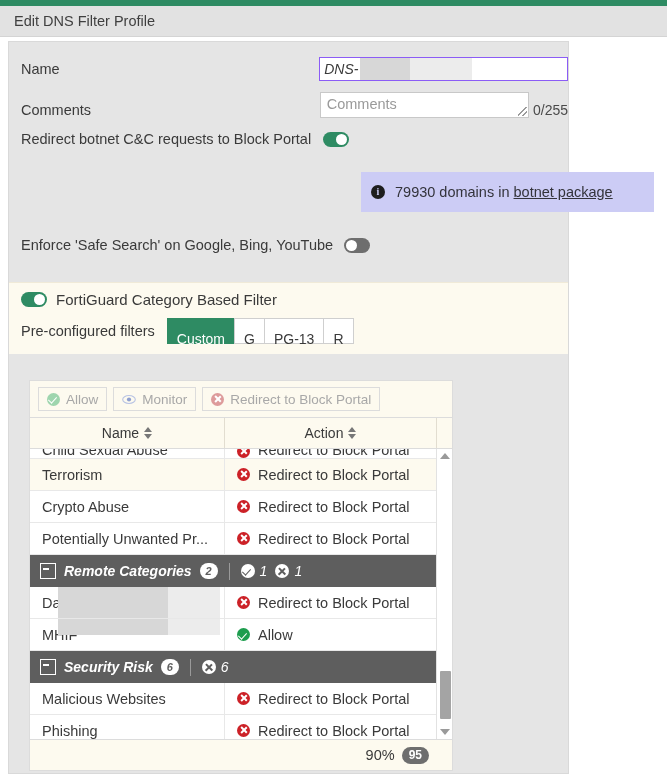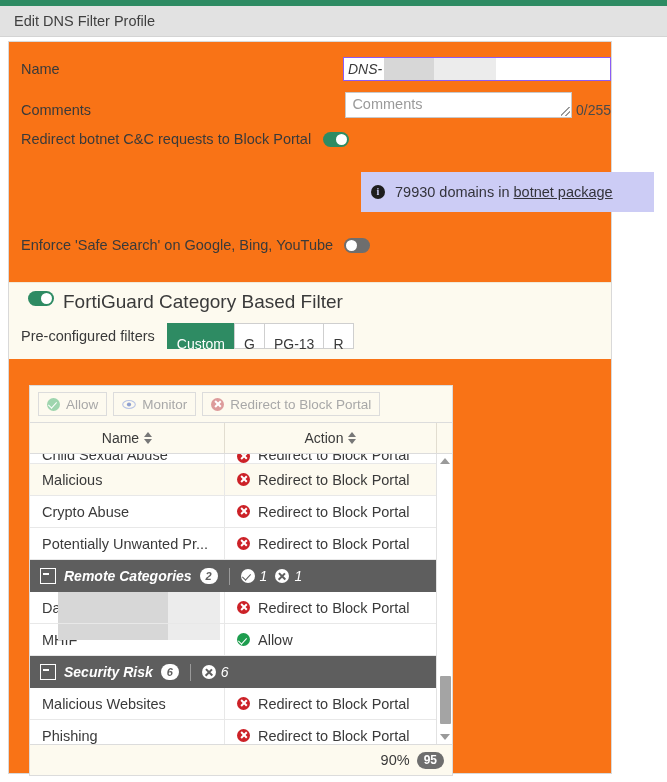--- a/index.html
+++ b/index.html
@@ -16,22 +16,22 @@
   .top-strip{height:6px;background:#2e8b63;}
   .titlebar{
     height:30px;background:#e2e2e2;
     display:flex;align-items:center;
     padding-left:14px;
     color:#3f3f3f;font-size:14.5px;
     border-bottom:1px solid #d4d4d4;
   }
   
   .panel{
-    position:absolute;left:8px;top:41px;width:604px;height:733px;
-    border:1px solid #d9d9d9;background:#f97316;
+    position:absolute;left:8px;top:41px;width:561px;height:733px;
+    border:1px solid #d9d9d9;background:#e5e5e5;
     box-sizing:border-box;
   }
   .form-area{padding:12px 0 0 0;}
   .row{display:flex;align-items:center;min-height:30px;}
   .row-label{width:340px;padding-left:12px;box-sizing:border-box;font-size:14.5px;color:#3a3a3a;}
   
   .name-field{
     position:relative;width:273px;height:24px;
     border:1px solid #8b5cf6;background:#fff;box-sizing:border-box;
     font-size:14px;color:#3a3a3a;
@@ -78,21 +78,21 @@
     width:14px;height:14px;border-radius:50%;background:#1d1d1d;color:#ccccf5;
     font-size:10px;font-weight:bold;line-height:14px;text-align:center;
     margin-right:10px;font-family:"Liberation Serif",serif;flex:0 0 auto;
   }
   .infobox a{color:#33333b;text-decoration:underline;}
   
   .fg-band{
     margin-top:22px;background:#fdfaef;border-top:1px solid #f0ead8;
     padding:8px 0 10px 12px;
   }
-  .fg-title{display:flex;font-size:19px;color:#3a3a3a;margin-left:7px;}
+  .fg-title{display:flex;align-items:center;font-size:15px;color:#3a3a3a;}
   .fg-title .toggle{margin-right:9px;}
   .preconf{display:flex;align-items:center;margin-top:10px;}
   .preconf-label{font-size:14.5px;color:#3a3a3a;margin-right:12px;}
   .seg{display:flex;}
   .seg button{
     font-family:"Liberation Sans",sans-serif;font-size:14px;
     border:1px solid #cfcfcf;background:#ffffff;color:#3a3a3a;
     height:25px;padding:12px 9px;margin-left:-1px;cursor:pointer;
   }
   .seg button.active{background:#2e8b63;border-color:#2e8b63;color:#ffffff;margin-left:0;}
@@ -179,21 +179,21 @@
   .arrowbtn{width:15px;height:14px;display:flex;align-items:center;justify-content:center;cursor:pointer;}
   .arrowbtn i{display:block;width:0;height:0;border-left:5px solid transparent;border-right:5px solid transparent;}
   .arrowbtn.up i{border-bottom:6px solid #9a9a9a;}
   .arrowbtn.dn i{border-top:6px solid #9a9a9a;}
   .arrowbtn.dn{position:absolute;bottom:0;}
   .vthumb{position:absolute;left:3px;width:11px;background:#a4a4a4;border-radius:1px;}
   
   .tfoot{
     display:flex;align-items:center;justify-content:flex-end;
     height:30px;background:#fdfaef;border-top:1px solid #dcdcdc;
-    padding-right:8px;font-size:14.5px;color:#3a3a3a;gap:7px;
+    padding-right:23px;font-size:14.5px;color:#3a3a3a;gap:7px;
   }
   .pill{
     background:#6e6e6e;color:#ffffff;border-radius:9px;
     font-size:12px;font-weight:bold;padding:1px 7px;line-height:15px;
   }
 </style>
 </head>
 <body>
 
 <div class="top-strip"></div>
@@ -308,21 +308,21 @@
       <div class="tr clip" style="align-items:flex-end;">
         <div class="td name" style="height:32px;margin-top:-22px;align-items:flex-end;">Child Sexual Abuse</div>
         <div class="td action" style="height:32px;margin-top:-22px;align-items:flex-end;">
           <span class="ic ic-block-s"></span>
           <span>Redirect to Block Portal</span>
         </div>
         <div class="td pad"></div>
       </div>
 
       <div class="tr alt">
-        <div class="td name">Malicious</div>
+        <div class="td name">Terrorism</div>
         <div class="td action">
           <span class="ic ic-block-s"></span>
           <span>Redirect to Block Portal</span>
         </div>
         <div class="td pad"></div>
       </div>
 
       <div class="tr">
         <div class="td name">Crypto Abuse</div>
         <div class="td action">

